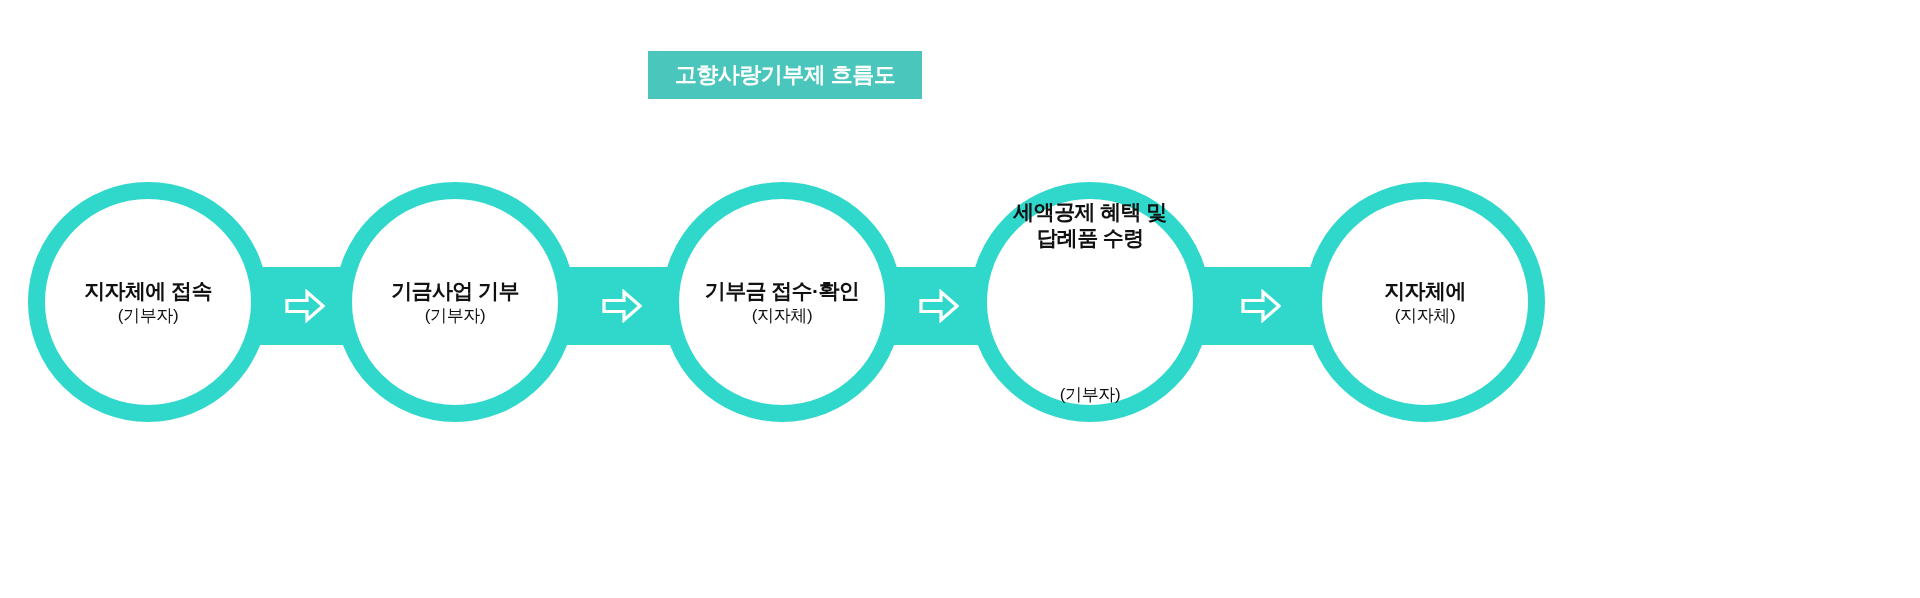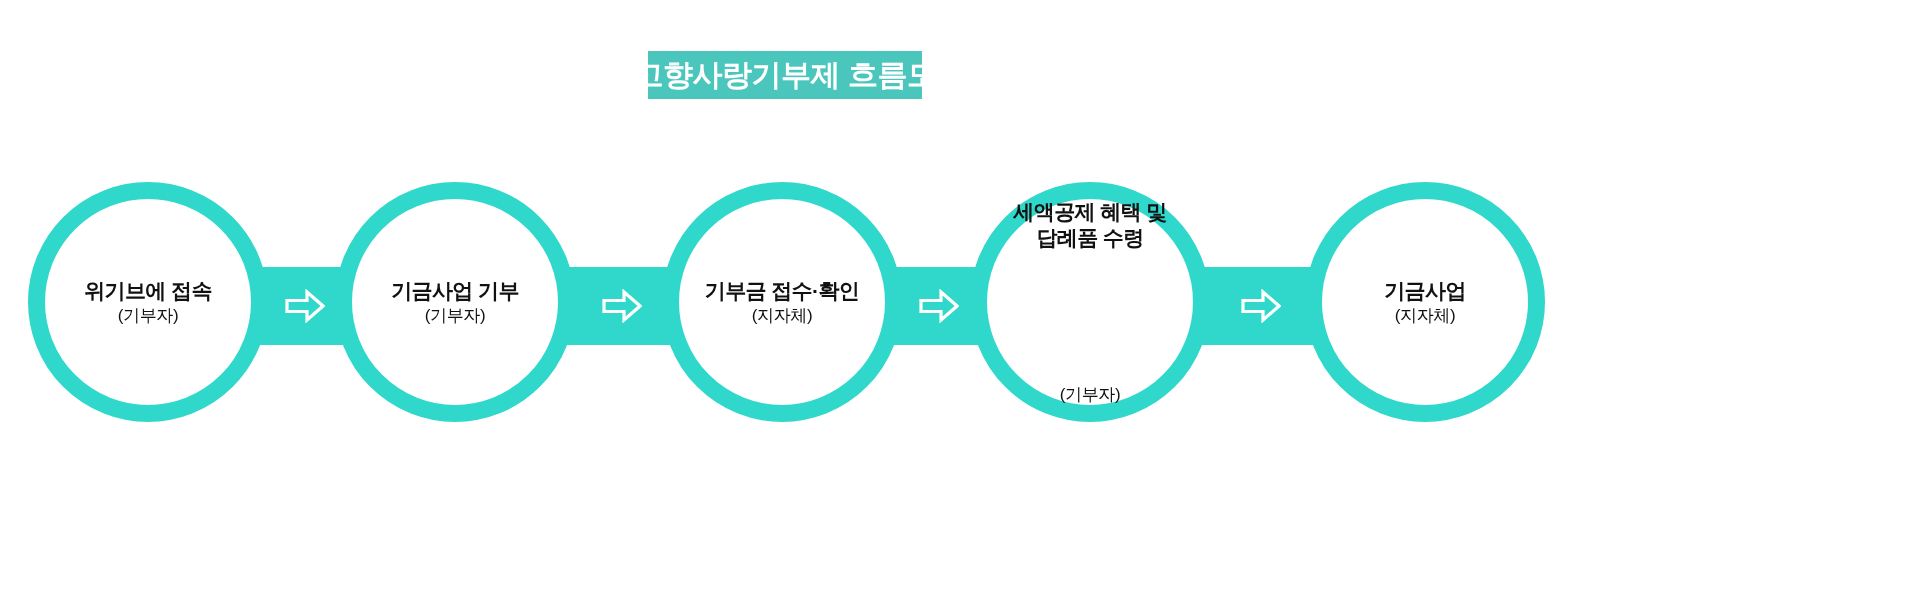--- a/index.html
+++ b/index.html
@@ -24,21 +24,21 @@
     top: 51px;
     width: 274px;
     height: 48px;
     background: #4AC6BC;
     display: flex;
     align-items: center;
     justify-content: center;
   }
   #title-banner .title-text {
     color: #ffffff;
-    font-size: 30px;
+    font-size: 22px;
     font-weight: bold;
     letter-spacing: -0.5px;
     line-height: 1;
     white-space: nowrap;
   }
 
   
   #flow-diagram {
     position: absolute;
     left: 0;
@@ -135,38 +135,38 @@
     </svg>
   </div>
 
   <div class="connector" id="connector-4">
     <svg class="arrow-icon" viewBox="0 0 40 34">
       <path d="M2 11.5 H22 V3 L38 17 L22 31 V22.5 H2 Z" fill="none" stroke="#FFFFFF" stroke-width="3.2" stroke-linejoin="miter" stroke-linecap="square"></path>
     </svg>
   </div>
 
   <div class="flow-node" id="node-1">
-    <div class="node-label">위기브에 접속</div>
+    <div class="node-label">지자체에 접속</div>
     <div class="node-sublabel">(기부자)</div>
   </div>
 
   <div class="flow-node" id="node-2">
     <div class="node-label">기금사업 기부</div>
     <div class="node-sublabel">(기부자)</div>
   </div>
 
   <div class="flow-node" id="node-3">
     <div class="node-label">기부금 접수·확인</div>
     <div class="node-sublabel">(지자체)</div>
   </div>
 
   <div class="flow-node" id="node-4">
     <div class="node-label">세액공제 혜택 및
 답례품 수령</div>
     <div class="node-sublabel">(기부자)</div>
   </div>
 
   <div class="flow-node" id="node-5">
-    <div class="node-label">기금사업</div>
+    <div class="node-label">지자체에</div>
     <div class="node-sublabel">(지자체)</div>
   </div>
 
 </div>
 
 </body></html>

